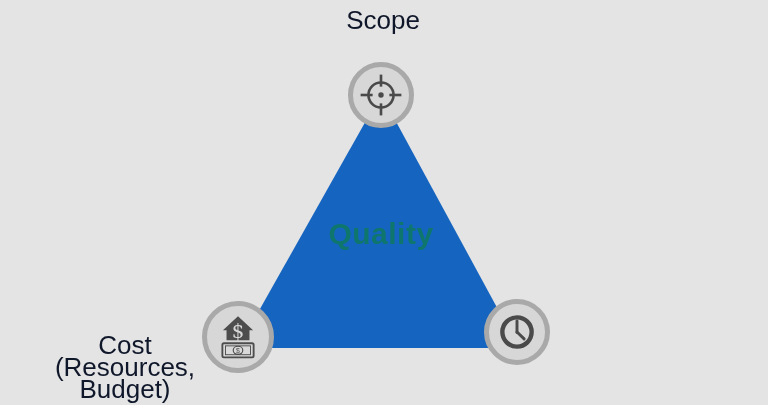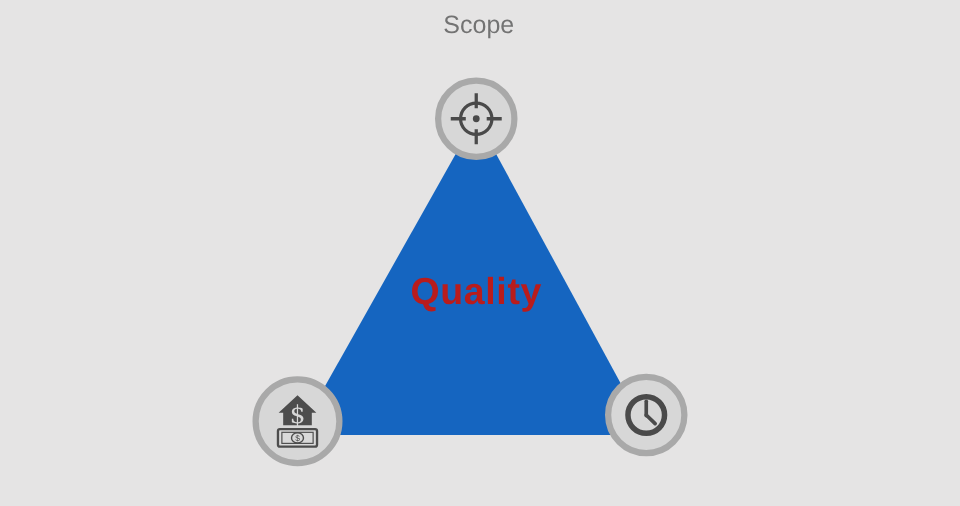--- a/index.html
+++ b/index.html
@@ -5,32 +5,32 @@
   html,body{margin:0;padding:0;}
   .canvas{
     position:relative;width:768px;height:405px;
     background:#E5E4E4;overflow:hidden;
     font-family:"Liberation Sans","DejaVu Sans",sans-serif;
   }
   .triangle-svg{position:absolute;left:0;top:0;}
   .quality{
     position:absolute;left:281px;top:217px;width:200px;
     text-align:center;font-size:30px;font-weight:bold;
-    color:#b91c1c;letter-spacing:.5px;
+    color:#0f766e;letter-spacing:.5px;
   }
   .badge{
     position:absolute;box-sizing:border-box;border-radius:50%;
     border:5px solid #A9A9A9;background:#D7D7D7;
     display:flex;align-items:center;justify-content:center;
   }
   .badge-scope{left:348px;top:62px;width:66px;height:66px;}
   .badge-cost{left:202px;top:301px;width:72px;height:72px;}
   .badge-time{left:484px;top:299px;width:66px;height:66px;}
   .label{
-    position:absolute;color:#737373;font-size:20px;line-height:23px;
+    position:absolute;color:#0f172a;font-size:26px;line-height:23px;
   }
   .scope-label{left:223px;top:9px;width:320px;text-align:center;}
   .cost-label{left:15px;top:334px;width:220px;text-align:center;line-height:22px;}
   .time-label{left:562px;top:325px;line-height:20px;}
 </style>
 </head>
 <body>
 
 <div class="canvas">
 
@@ -59,20 +59,24 @@
   <div class="badge badge-cost">
     <svg width="50" height="50" viewBox="0 0 48 48">
       <path d="M24,4 L38.5,17.5 L35,17.5 L35,27 L13,27 L13,17.5 L9.5,17.5 Z" fill="#4D4D4D"></path>
       <text x="24" y="25" text-anchor="middle" font-size="19" font-family="DejaVu Serif, serif" fill="#D7D7D7">$</text>
       <rect x="9" y="30" width="30" height="13.5" rx="1.5" fill="#D9D9D9" stroke="#4D4D4D" stroke-width="1.8"></rect>
       <rect x="12" y="32.5" width="24" height="8.5" fill="none" stroke="#4D4D4D" stroke-width="0.9"></rect>
       <ellipse cx="24" cy="36.8" rx="4.6" ry="3.9" fill="none" stroke="#4D4D4D" stroke-width="1.1"></ellipse>
       <text x="24" y="39.2" text-anchor="middle" font-size="6.5" fill="#4D4D4D">$</text>
     </svg>
   </div>
+  <div class="label cost-label">
+    <div>Cost</div>
+    <div>(Resources, Budget)</div>
+  </div>
 
   <div class="badge badge-time">
     <svg width="46" height="46" viewBox="0 0 44 44">
       <circle cx="22" cy="22" r="14" fill="none" stroke="#4A4A4A" stroke-width="4.2"></circle>
       <line x1="22" y1="22.5" x2="22" y2="11.5" stroke="#4A4A4A" stroke-width="2.8" stroke-linecap="round"></line>
       <line x1="22" y1="22" x2="28.8" y2="28.6" stroke="#4A4A4A" stroke-width="2.8" stroke-linecap="round"></line>
     </svg>
   </div>
 
 </div>

